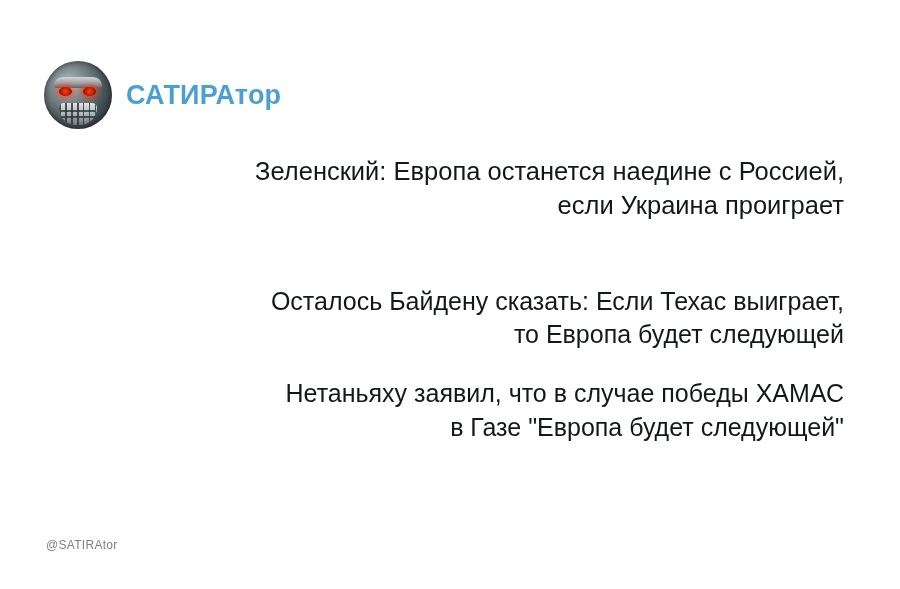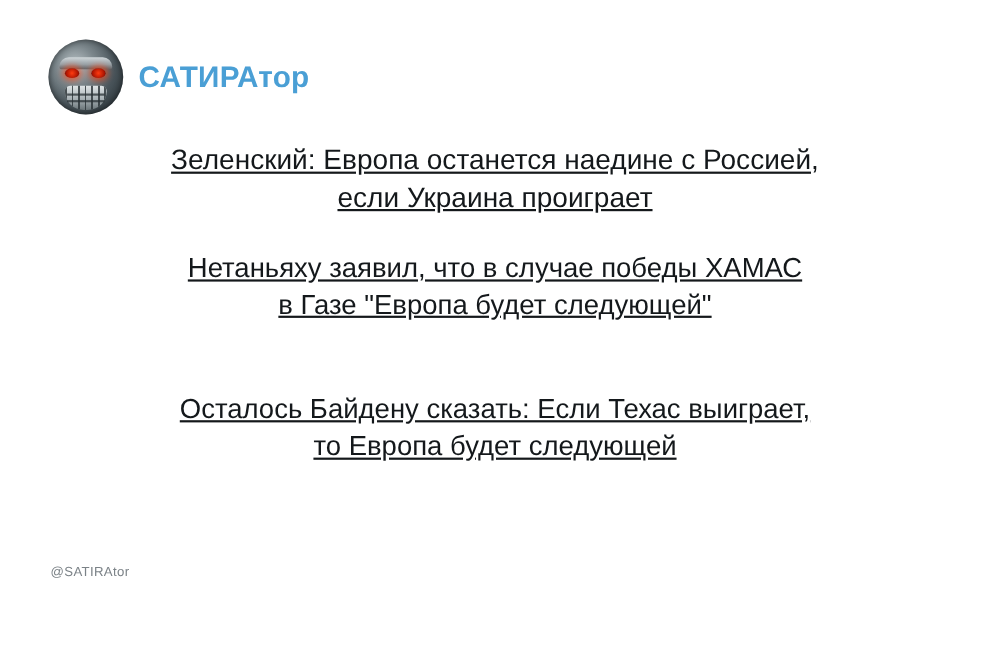--- a/index.html
+++ b/index.html
@@ -22,20 +22,21 @@
     background: #ffffff;
     box-sizing: border-box;
   }
 
   
   .header {
     display: flex;
     align-items: center;
     padding: 36px 0 0 44px;
     gap: 14px;
+    margin-top: 25px;
   }
 
   .avatar {
     width: 68px;
     height: 68px;
     border-radius: 50%;
     background:
       radial-gradient(circle at 36% 34%, #b9c2c6 0%, #7d888d 28%, #49545a 58%, #1d2428 100%);
     position: relative;
     overflow: hidden;
@@ -106,26 +107,25 @@
   }
 
   
   .body {
     padding: 0 56px;
     margin-top: 26px;
     color: #14181b;
   }
 
   .para {
-    text-align: center;
+    text-align: right;
     font-size: 25px;
     line-height: 1.33;
     margin: 0 0 26px 0;
     white-space: pre-line;
-    text-decoration: underline;
   }
   .para.first {
     font-size: 25.5px;
     margin-bottom: 30px;
   }
   .para.spacer-before {
     margin-top: 62px;
   }
 
   
@@ -150,21 +150,21 @@
       <div class="eye right"></div>
       <div class="jaw"></div>
       <div class="teeth"></div>
     </div>
     <div class="channel-name">САТИРАтор</div>
   </div>
 
   <div class="body">
     <p class="para first">Зеленский: Европа останется наедине с Россией,
 если Украина проиграет</p>
+    <p class="para spacer-before">Осталось Байдену сказать: Если Техас выиграет,
+то Европа будет следующей</p>
     <p class="para">Нетаньяху заявил, что в случае победы ХАМАС
 в Газе "Европа будет следующей"</p>
-    <p class="para spacer-before">Осталось Байдену сказать: Если Техас выиграет,
-то Европа будет следующей</p>
   </div>
 
   <div class="footer">@SATIRAtor</div>
 
 </div>
 
 </body></html>

